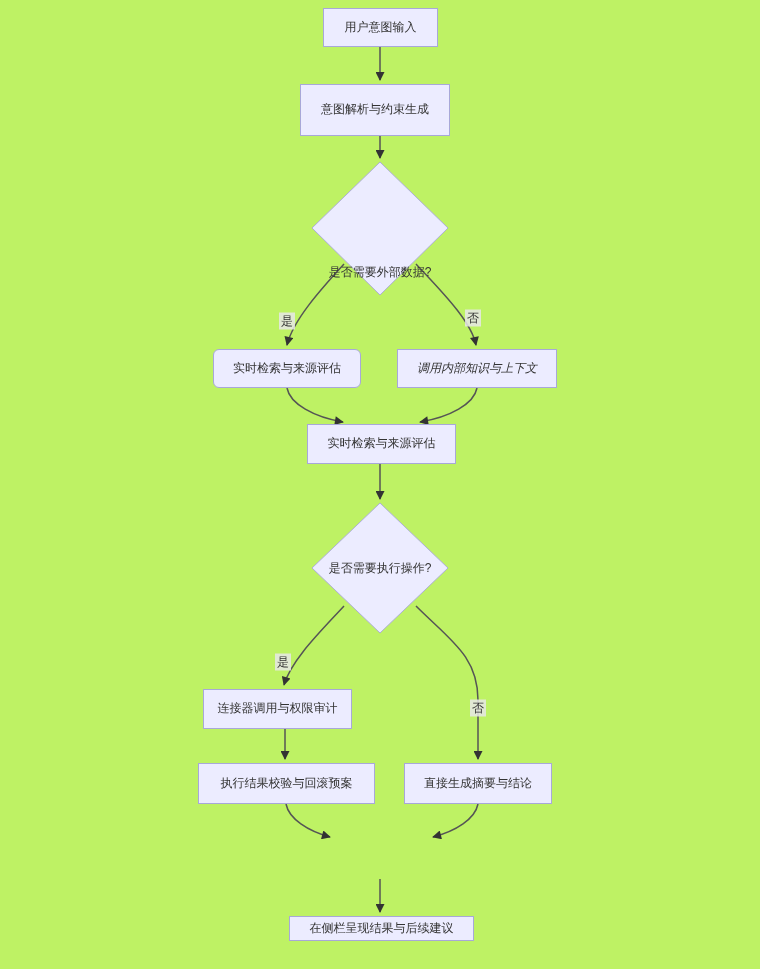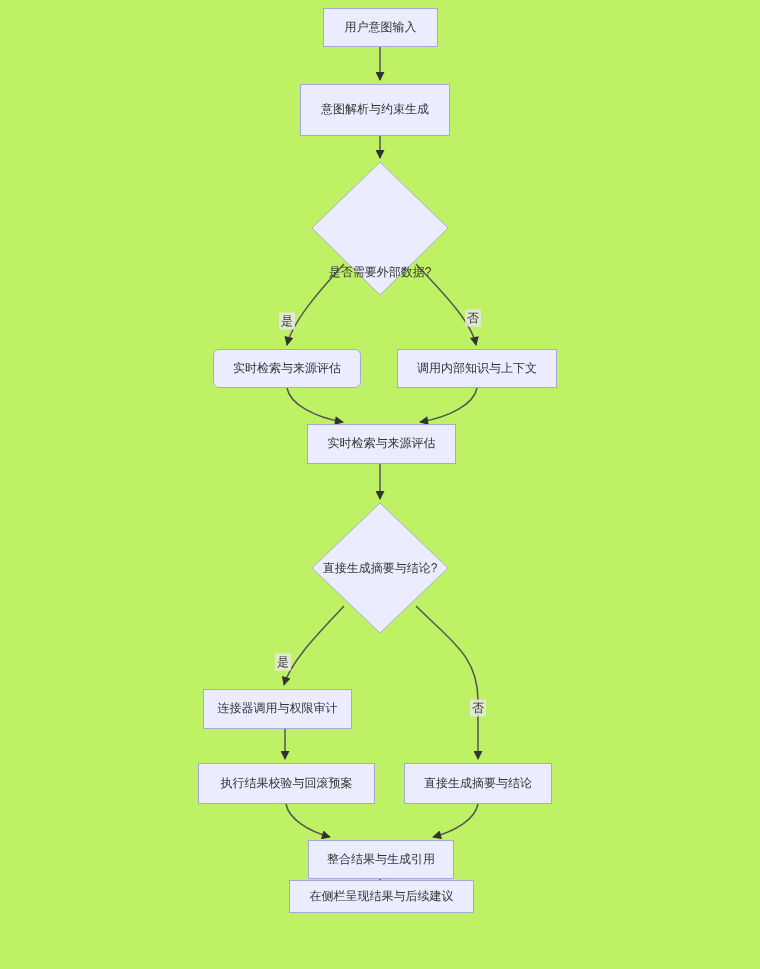--- a/index.html
+++ b/index.html
@@ -60,27 +60,27 @@
     color: #333333;
     font-size: 12px;
     background: rgba(232, 232, 232, 0.85);
     padding: 0 2px;
     white-space: nowrap;
   }
   
   #n1  { left: 323px; top: 8px;   width: 115px; height: 39px; }
   #n2  { left: 300px; top: 84px;  width: 150px; height: 52px; }
   #n3  { left: 213px; top: 349px; width: 148px; height: 39px; border-radius: 6px; }
-  #n4  { left: 397px; top: 349px; width: 160px; height: 39px; }
+  #n4  { left: 397px; top: 349px; width: 160px; height: 39px; font-style: italic; }
   #n5  { left: 307px; top: 424px; width: 149px; height: 40px; }
   #n6  { left: 203px; top: 689px; width: 149px; height: 40px; }
   #n7  { left: 198px; top: 763px; width: 177px; height: 41px; }
   #n8  { left: 404px; top: 763px; width: 148px; height: 41px; }
   #n9  { left: 308px; top: 840px; width: 146px; height: 39px; }
-  #n10 { left: 289px; top: 880px; width: 185px; height: 33px; }
+  #n10 { left: 289px; top: 916px; width: 185px; height: 25px; }
   #d1-label { left: 380px; top: 228px; margin-top: 44px; }
   #d2-label { left: 380px; top: 568px; }
   #lbl-yes1 { left: 287px; top: 321px; }
   #lbl-no1  { left: 473px; top: 318px; }
   #lbl-yes2 { left: 283px; top: 662px; }
   #lbl-no2  { left: 478px; top: 708px; }
 </style>
 </head>
 <body>
 
@@ -112,24 +112,23 @@
   </svg>
 
   <div class="node" id="n1">用户意图输入</div>
   <div class="node" id="n2">意图解析与约束生成</div>
   <div class="node" id="n3">实时检索与来源评估</div>
   <div class="node" id="n4">调用内部知识与上下文</div>
   <div class="node" id="n5">实时检索与来源评估</div>
   <div class="node" id="n6">连接器调用与权限审计</div>
   <div class="node" id="n8">直接生成摘要与结论</div>
   <div class="node" id="n7">执行结果校验与回滚预案</div>
-  <div class="node" id="n9">整合结果与生成引用</div>
   <div class="node" id="n10">在侧栏呈现结果与后续建议</div>
 
   <div class="diamond-label" id="d1-label">是否需要外部数据?</div>
-  <div class="diamond-label" id="d2-label">直接生成摘要与结论?</div>
+  <div class="diamond-label" id="d2-label">是否需要执行操作?</div>
 
   <div class="edge-label" id="lbl-yes1">是</div>
   <div class="edge-label" id="lbl-no1">否</div>
   <div class="edge-label" id="lbl-yes2">是</div>
   <div class="edge-label" id="lbl-no2">否</div>
 
 </div>
 
 </body></html>

